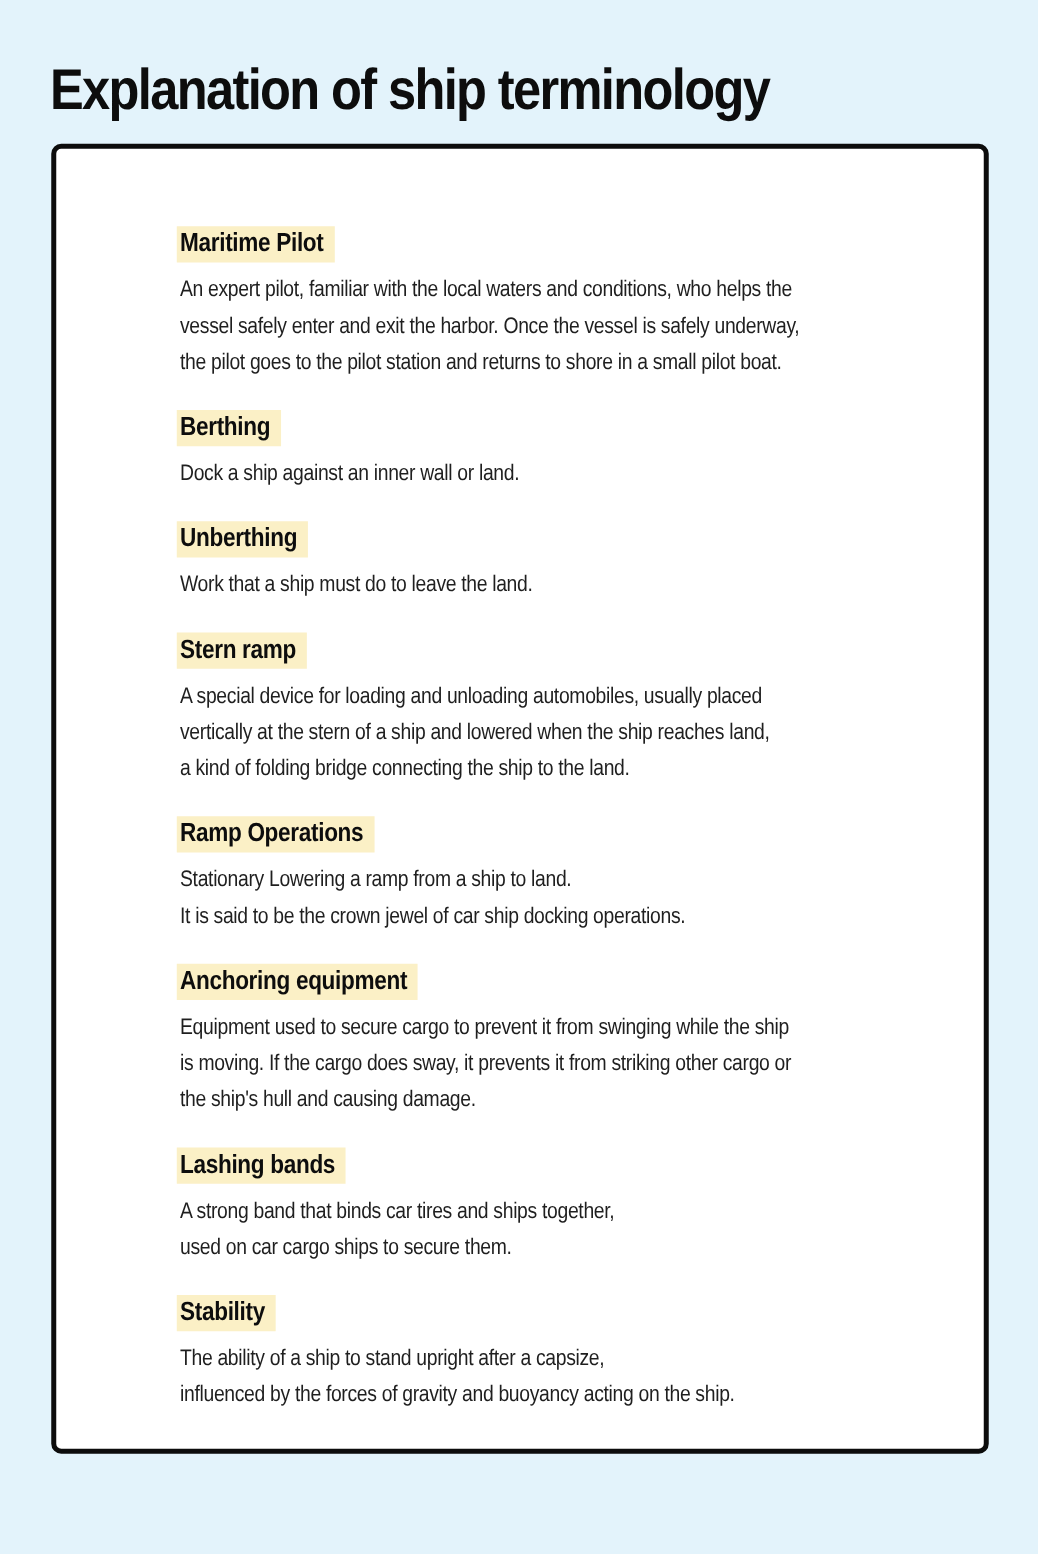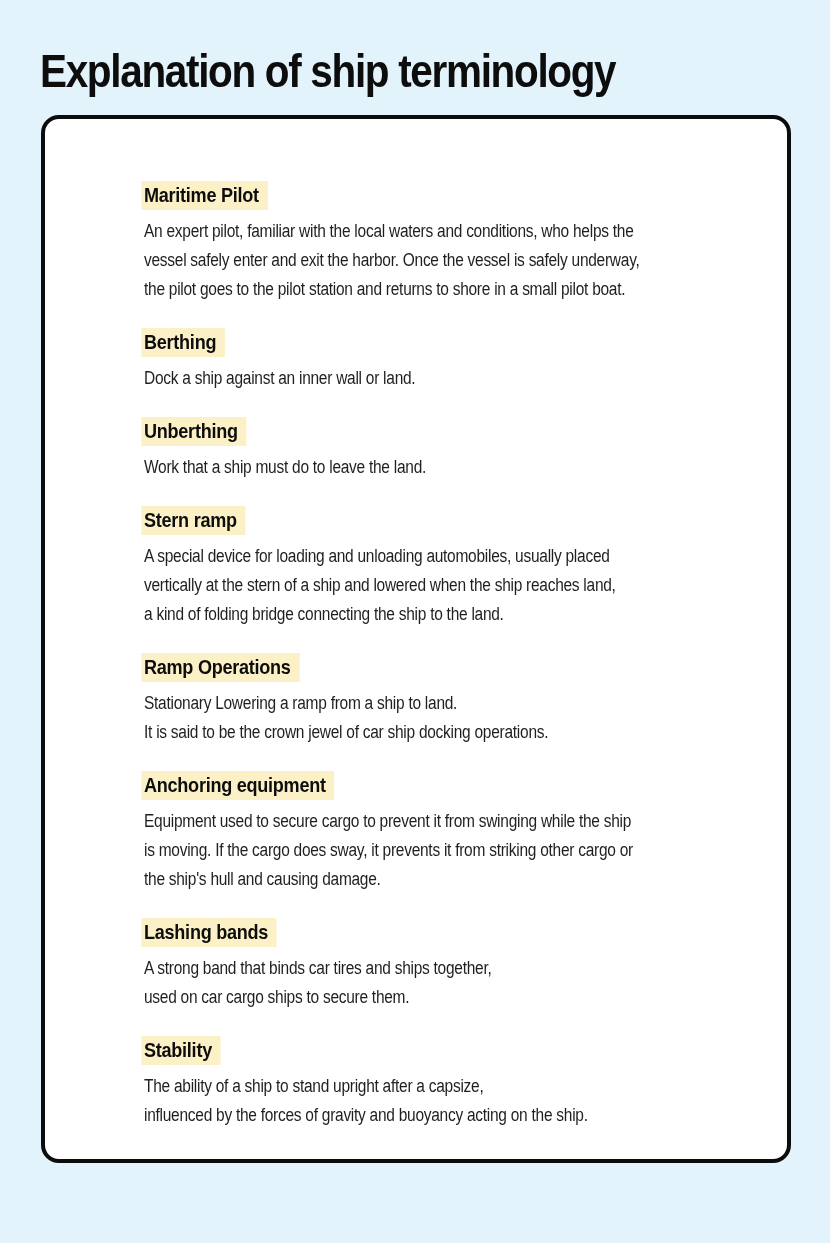--- a/index.html
+++ b/index.html
@@ -31,21 +31,21 @@
     transform-origin:left top;
   }
   .card{
     position:absolute;
     left:41px;
     top:115px;
     width:750px;
     height:1048px;
     background:var(--card-bg);
     border:4px solid var(--card-border);
-    border-radius:18px;
+    border-radius:8px;
   }
   .terms-list{
     position:absolute;
     left:99px;
     top:62px;
     width:720px;
     transform:scaleX(0.86);
     transform-origin:left top;
   }
   .term-section{

